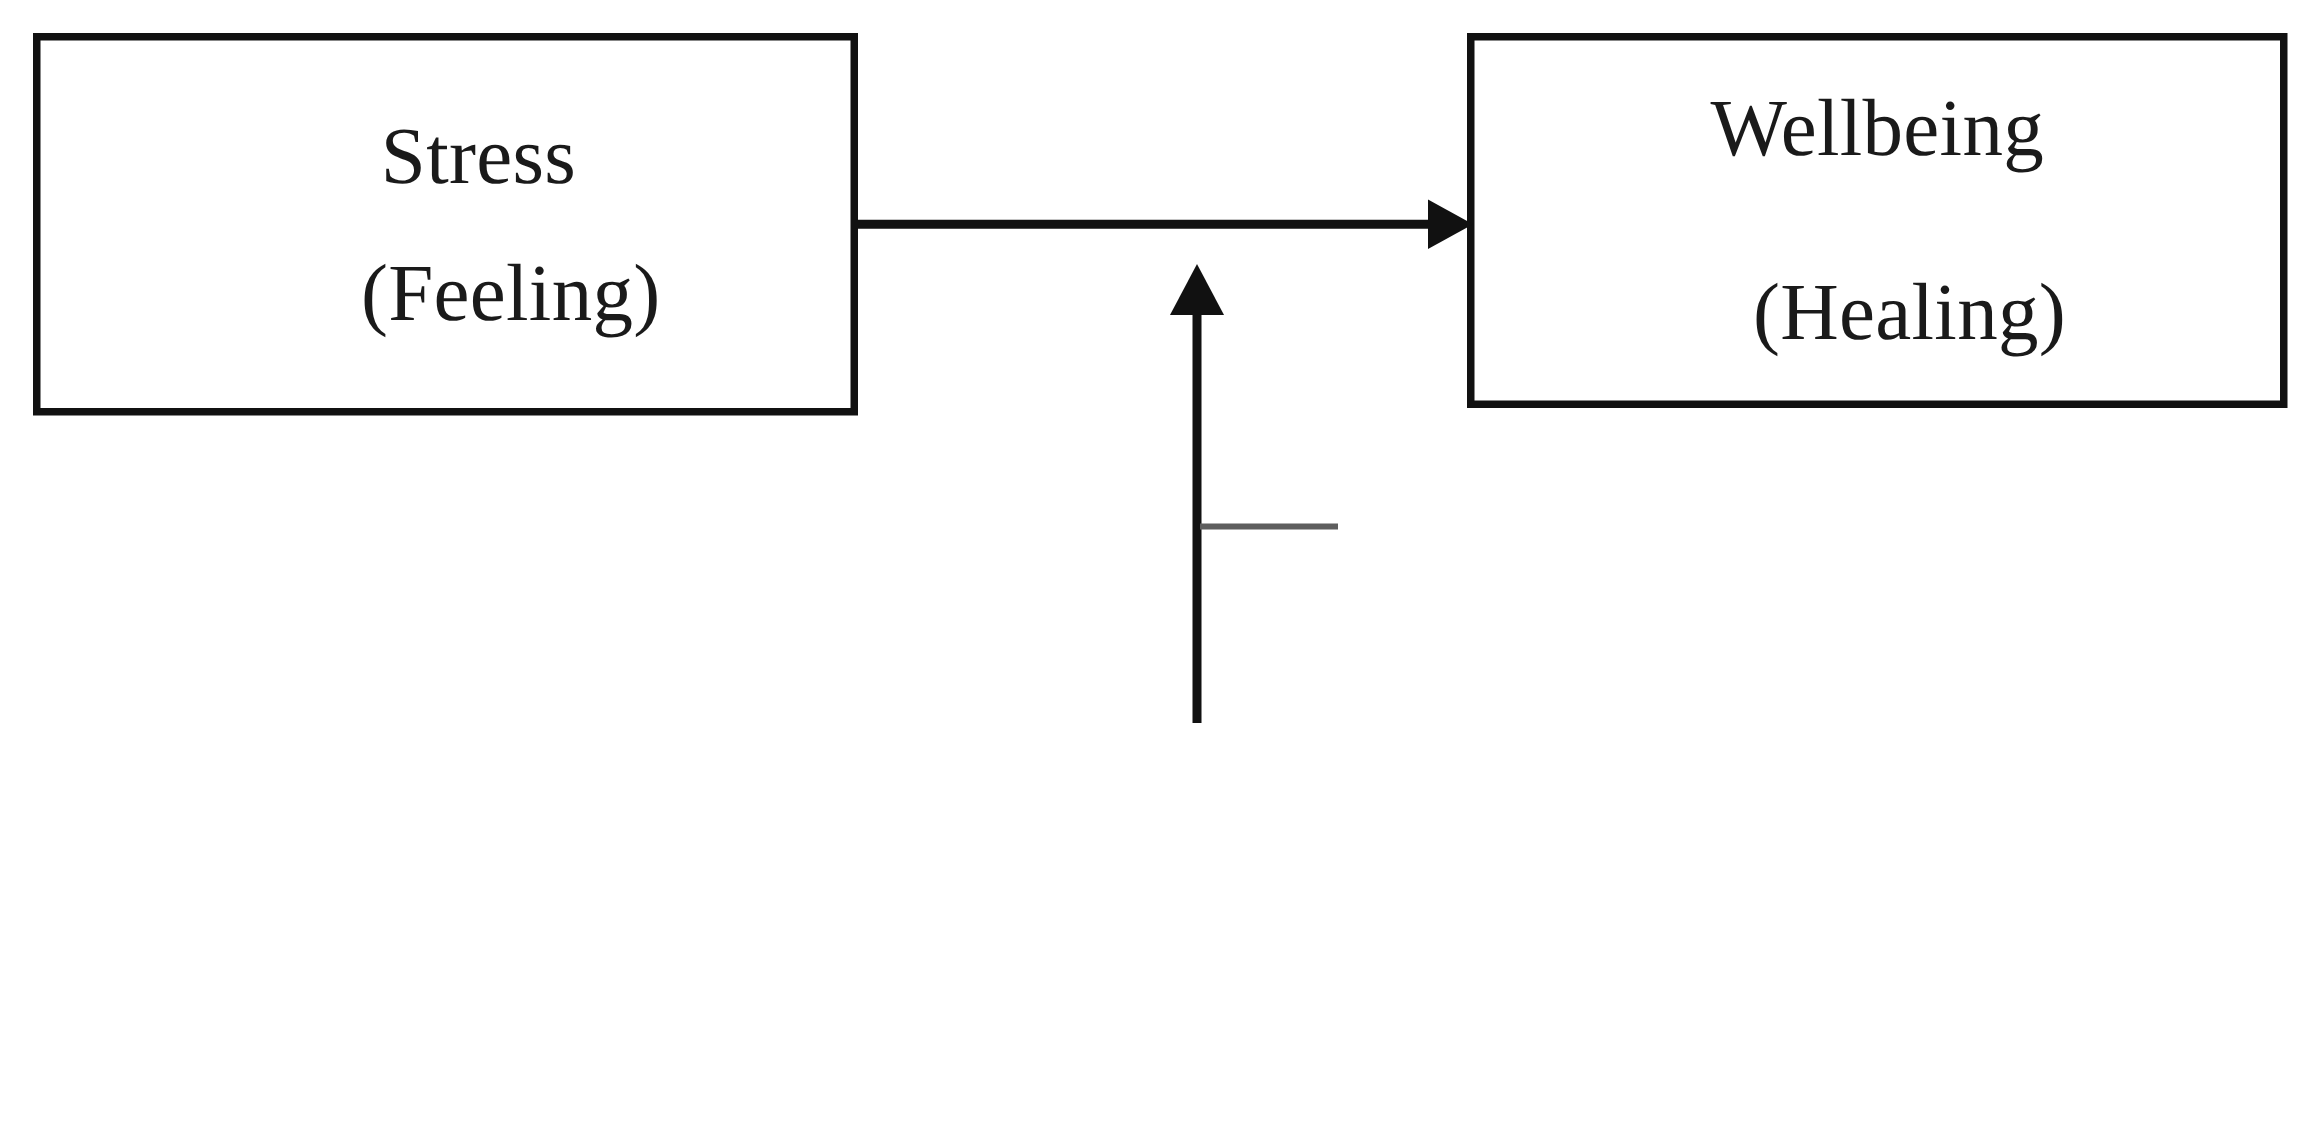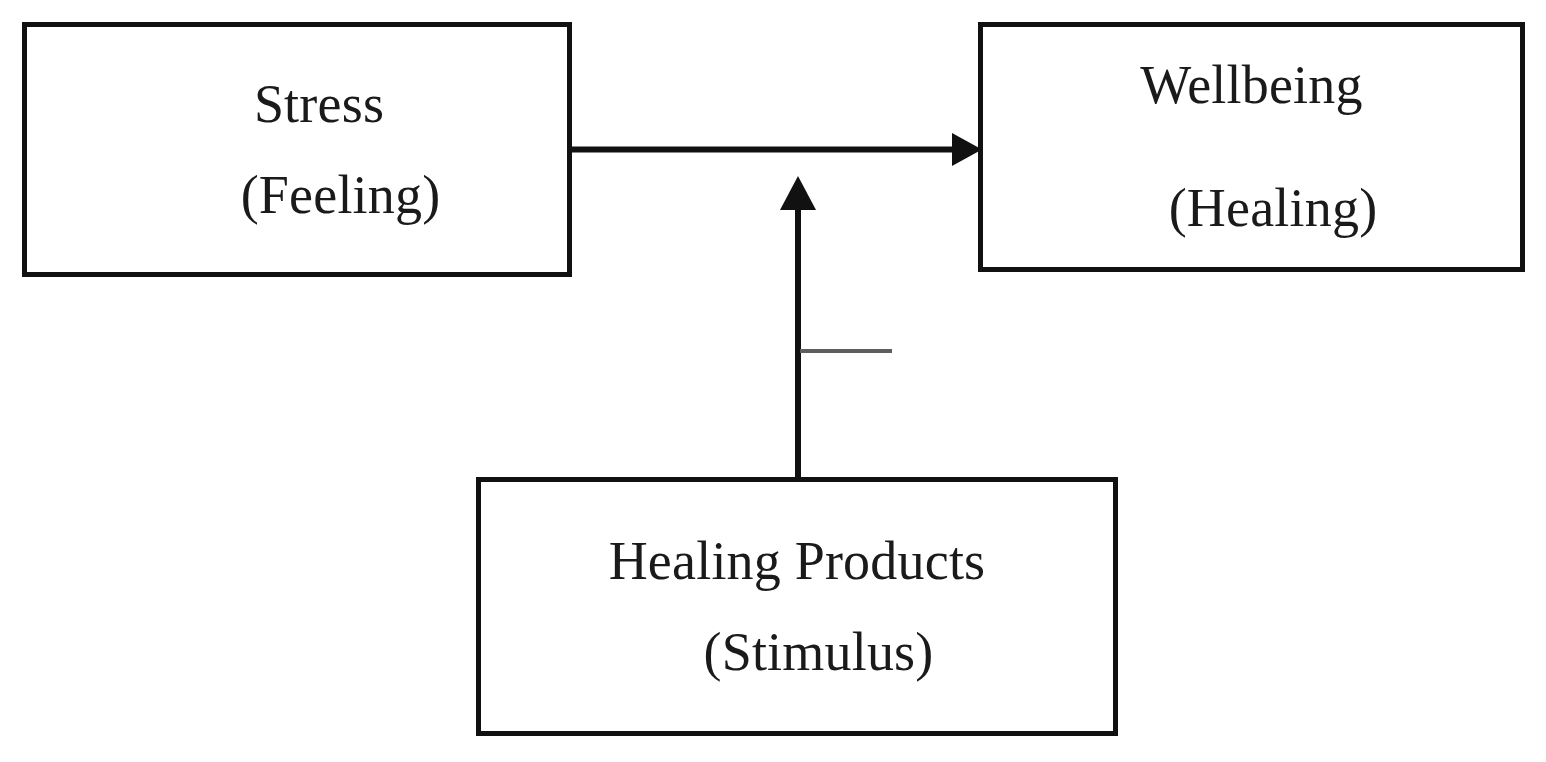--- a/index.html
+++ b/index.html
@@ -119,24 +119,20 @@
   <div class="node-box" id="node-stress">
     <div class="node-line primary">Stress</div>
     <div class="node-line secondary">(Feeling)</div>
   </div>
 
   <div class="node-box" id="node-wellbeing">
     <div class="node-line primary">Wellbeing</div>
     <div class="node-line secondary">(Healing)</div>
   </div>
 
-  <div class="node-box" id="node-healing">
-    <div class="node-line primary">Healing Products</div>
-    <div class="node-line secondary">(Stimulus)</div>
-  </div>
 
   <svg id="edge-stress-to-wellbeing" viewBox="0 0 412 44" width="412" height="44" xmlns="http://www.w3.org/2000/svg">
     <line x1="0" y1="21.5" x2="388" y2="21.5" stroke="#111111" stroke-width="6"></line>
     <polygon points="382,5 412,21.5 382,38" fill="#111111"></polygon>
   </svg>
 
   <svg id="edge-healing-to-link" viewBox="0 0 60 312" width="60" height="312" xmlns="http://www.w3.org/2000/svg">
     <line x1="28" y1="312" x2="28" y2="34" stroke="#111111" stroke-width="6"></line>
     <polygon points="10,40 28,6 46,40" fill="#111111"></polygon>
   </svg>

